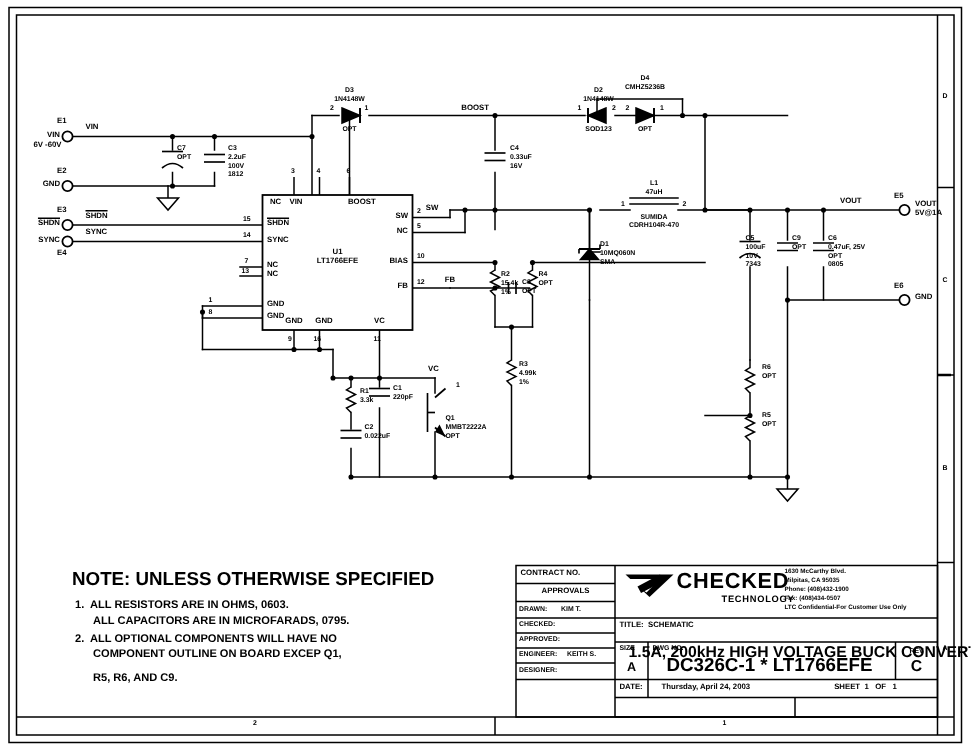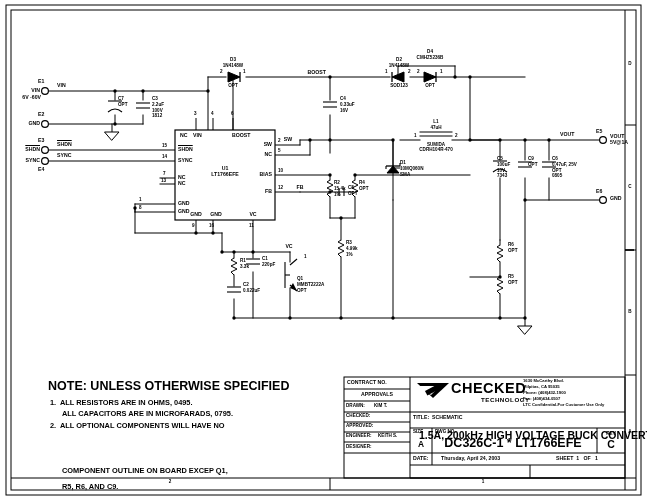--- a/index.html
+++ b/index.html
@@ -442,24 +442,24 @@
 
 <div class="lbl t45 ctr" style="left:630px;top:62px;">D</div>
 <div class="lbl t45 ctr" style="left:630px;top:185px;">C</div>
 <div class="lbl t45 ctr" style="left:630px;top:310px;">B</div>
 <div class="lbl t45 ctr" style="left:630px;top:430px;">A</div>
 <div class="lbl t45 ctr" style="left:170px;top:480px;">2</div>
 <div class="lbl t45 ctr" style="left:483px;top:480px;">1</div>
 
 <div style="position:absolute;left:48px;top:380px;width:280px;">
   <div class="lbl t12" style="position:relative;left:0;top:0;">NOTE: UNLESS OTHERWISE SPECIFIED</div>
-  <div class="lbl t7" style="position:relative;left:2px;top:6px;">1.  ALL RESISTORS ARE IN OHMS, 0495.</div>
+  <div class="lbl t7" style="position:relative;left:2px;top:6px;">1.  ALL RESISTORS ARE IN OHMS, 0603.</div>
   <div class="lbl t7" style="position:relative;left:14px;top:9px;">ALL CAPACITORS ARE IN MICROFARADS, 0795.</div>
   <div class="lbl t7" style="position:relative;left:2px;top:13px;">2.  ALL OPTIONAL COMPONENTS WILL HAVE NO</div>
-  <div class="lbl t7" style="position:relative;left:14px;top:16px;margin-top:35px;">COMPONENT OUTLINE ON BOARD EXCEP Q1,</div>
+  <div class="lbl t7" style="position:relative;left:14px;top:16px;">COMPONENT OUTLINE ON BOARD EXCEP Q1,</div>
   <div class="lbl t7" style="position:relative;left:14px;top:24px;">R5, R6, AND C9.</div>
 </div>
 
 <svg width="647" height="500" style="pointer-events:none;">
   <g stroke="#000" fill="none" stroke-width="1">
     <rect x="344" y="377" width="281" height="101"></rect>
     <line x1="344" y1="389" x2="410" y2="389"></line>
     <line x1="344" y1="401" x2="410" y2="401"></line>
     <line x1="344" y1="412" x2="410" y2="412"></line>
     <line x1="344" y1="422" x2="410" y2="422"></line>

